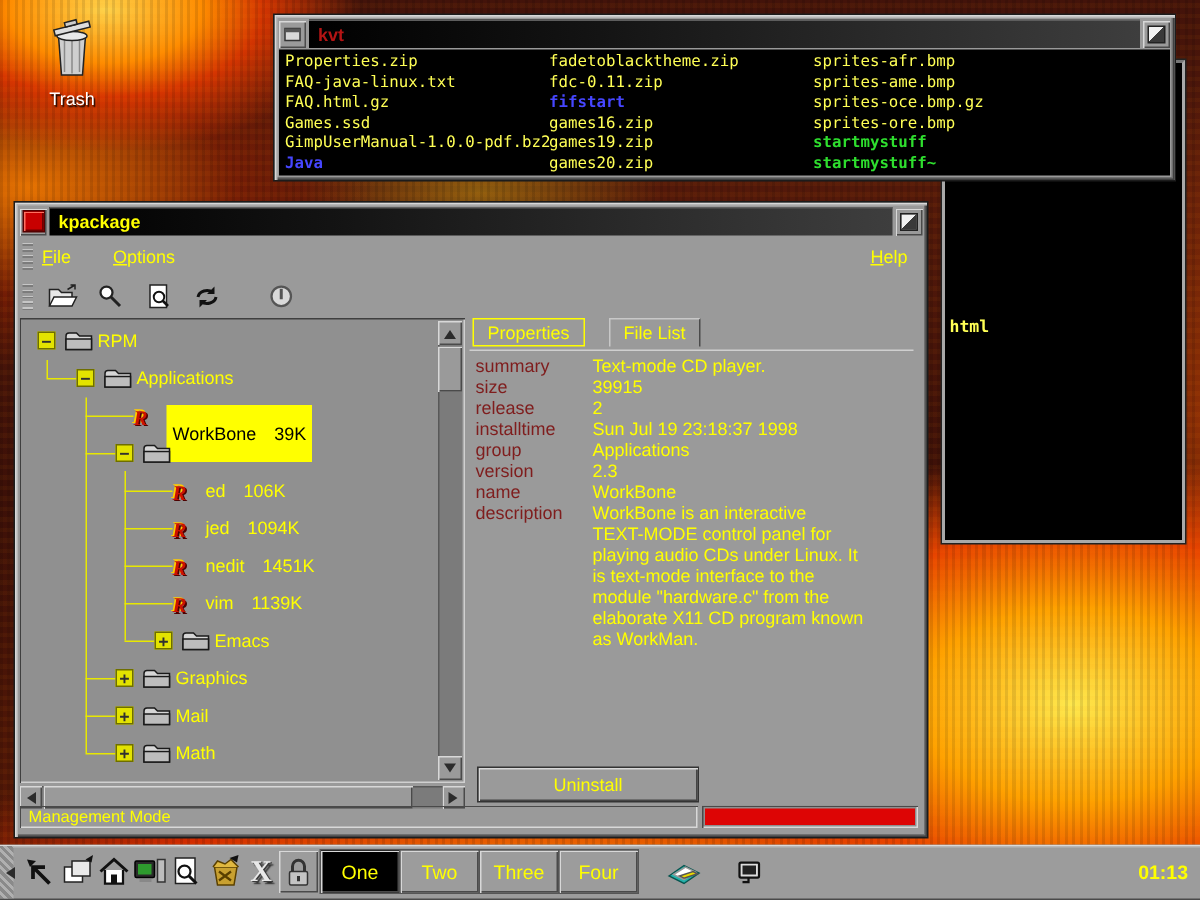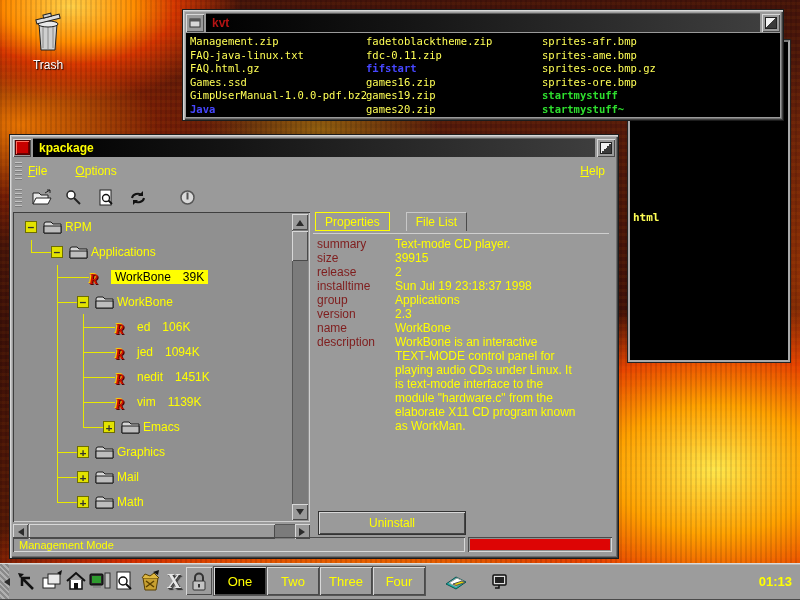--- a/index.html
+++ b/index.html
@@ -72,21 +72,21 @@
          box-shadow:inset 1px 1px 0 #3f3f3f, inset -1px -1px 0 #d0d0d0;}
   .tree-content{position:absolute;left:2px;top:2px;right:18px;bottom:2px;overflow:hidden;}
   .trow{position:absolute;left:0;right:0;height:25px;}
   .tbox{position:absolute;width:12px;height:12px;top:6px;background:#e3e300;border:1px solid #6e6e00;
         color:#303030;font:bold 11px/11px "DejaVu Sans Mono",monospace;text-align:center;box-sizing:border-box;}
   .ticon{position:absolute;top:5px;}
   .pkgR{display:inline-block;width:16px;font:italic bold 14px "Liberation Serif",serif;color:#cc1100;
         text-shadow:1px 1px 0 #4d0000,-1px -1px 0 #ffcc00;}
   .tlabel{position:absolute;top:5px;font:12px "Liberation Sans",sans-serif;color:#ffff00;white-space:pre;}
   .tlabel .tsize{margin-left:12px;}
-  .tlabel.sel{background:#ffff00;color:#000;padding:0 4px;}
+  .tlabel.sel{background:#ffff00;color:#000;padding:12px 4px;}
   .vline{position:absolute;width:1px;background:#e8e800;}
   .stub{position:absolute;height:1px;background:#e8e800;}
 
   .vscroll{position:absolute;right:2px;top:2px;width:16px;bottom:2px;background:#7b7b7b;
            box-shadow:inset 1px 1px 0 #585858;}
   .sbtn{position:absolute;left:0;width:16px;height:16px;background:#9a9a9a;
         box-shadow:inset 1px 1px 0 #d8d8d8, inset -1px -1px 0 #4a4a4a;display:flex;align-items:center;justify-content:center;}
   .tri-up{width:0;height:0;border:4px solid transparent;border-bottom:6px solid #2c2c2c;margin-top:-3px;}
   .tri-dn{width:0;height:0;border:4px solid transparent;border-top:6px solid #2c2c2c;margin-bottom:-3px;}
   .tri-lf{width:0;height:0;border:4px solid transparent;border-right:6px solid #2c2c2c;margin-left:-3px;}
@@ -170,21 +170,21 @@
     </div>
     <div class="tgrad">
       <span class="ttext">kvt</span>
     </div>
     <div class="wbtn">
       <span class="maxglyph"></span>
     </div>
   </div>
   <div class="term-body" id="term-cols">
       <div class="tcol">
-        <div class="tline plain">Management.zip</div>
+        <div class="tline plain">Properties.zip</div>
         <div class="tline plain">FAQ-java-linux.txt</div>
         <div class="tline plain">FAQ.html.gz</div>
         <div class="tline plain">Games.ssd</div>
         <div class="tline plain">GimpUserManual-1.0.0-pdf.bz2</div>
         <div class="tline dir">Java</div>
       </div>
       <div class="tcol">
         <div class="tline plain">fadetoblacktheme.zip</div>
         <div class="tline plain">fdc-0.11.zip</div>
         <div class="tline dir">fifstart</div>

